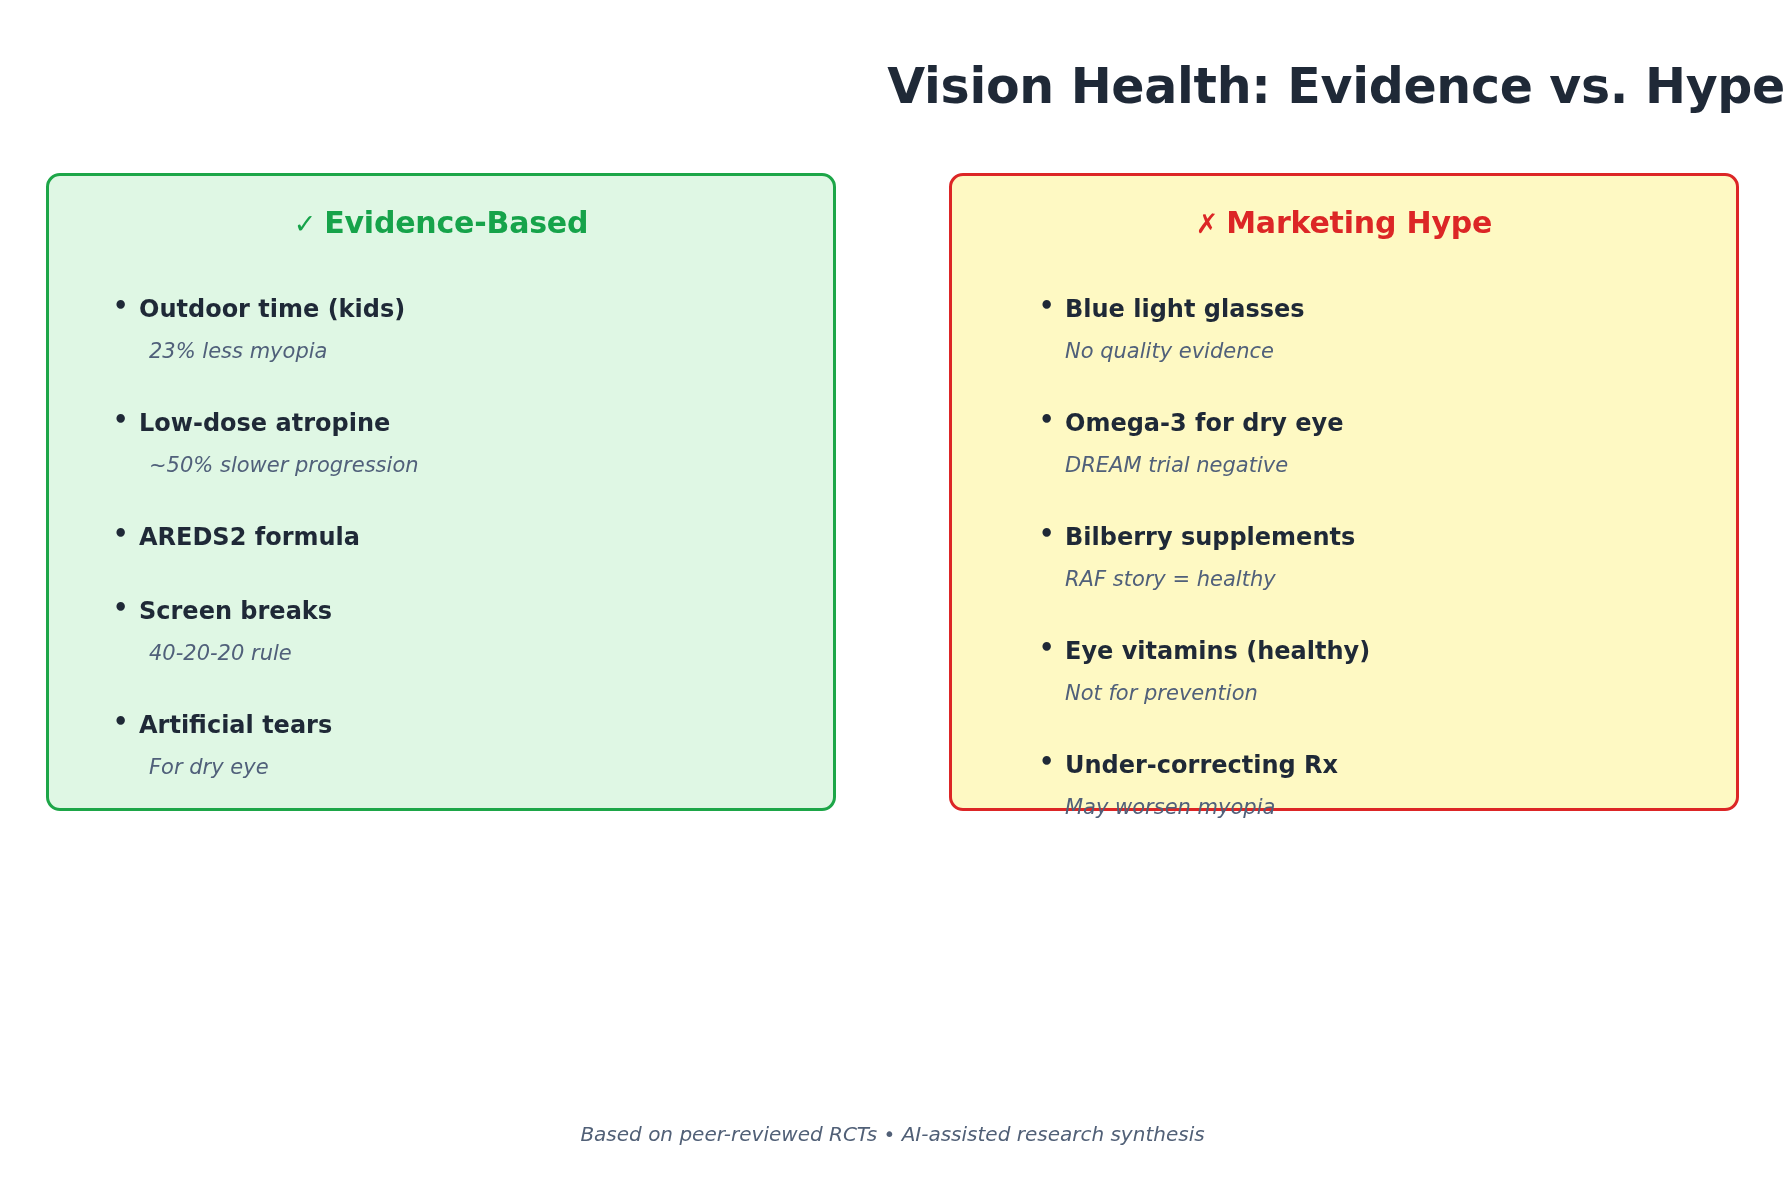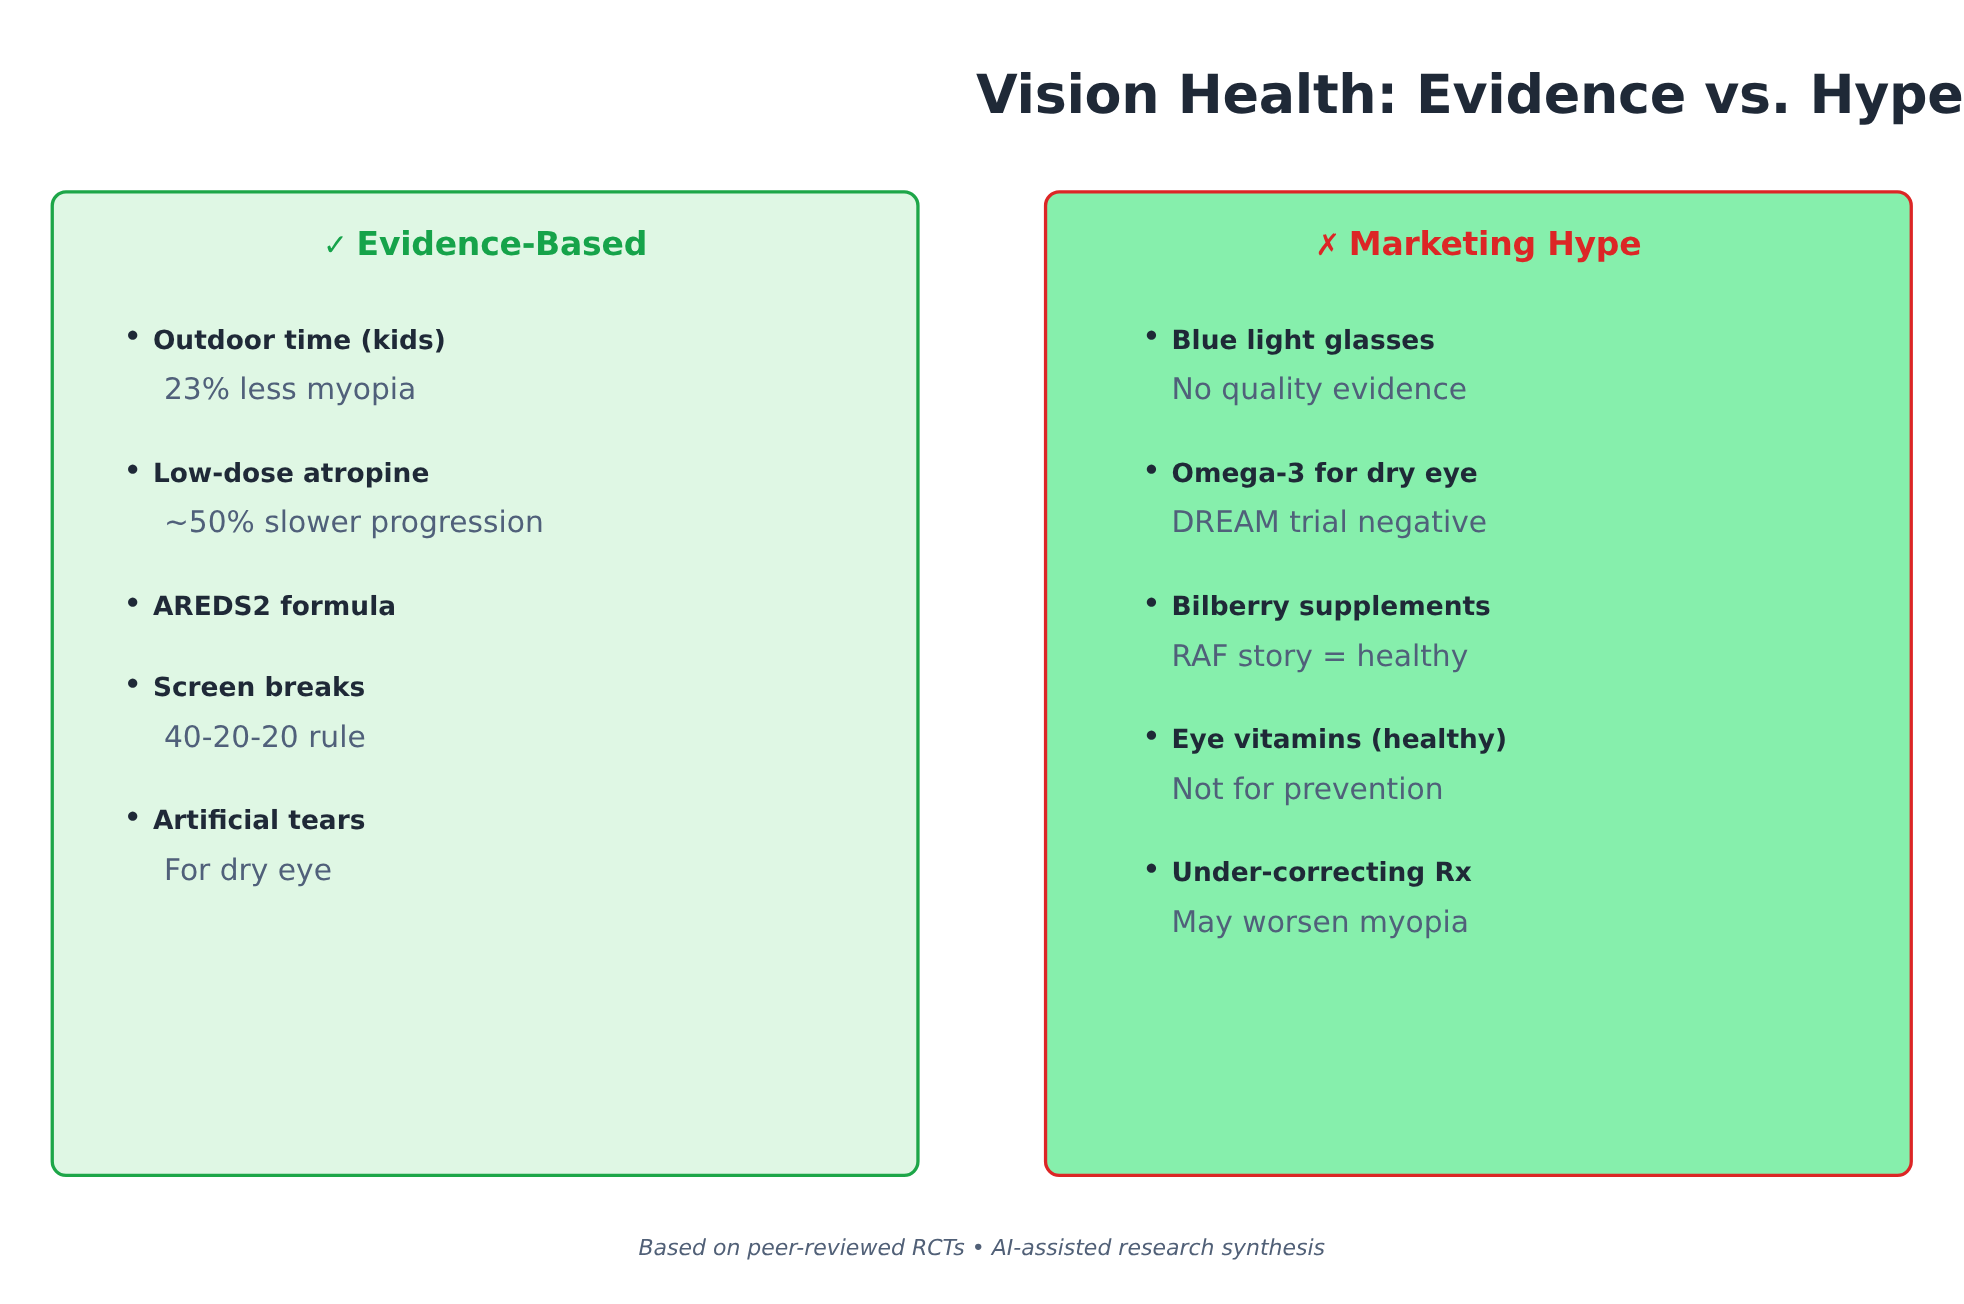--- a/index.html
+++ b/index.html
@@ -28,38 +28,38 @@
     font-size: 49px;
     font-weight: bold;
     color: #1f2937;
     letter-spacing: -0.3px;
   }
   .panels {
     position: absolute;
     top: 173px;
     left: 46px;
     width: 1693px;
-    height: 897px;
+    height: 638px;
     display: flex;
     justify-content: space-between;
   }
   .panel {
     width: 790px;
     box-sizing: border-box;
     border-radius: 14px;
     border-style: solid;
     border-width: 3px;
     position: relative;
   }
   .panel-evidence {
     background: #dff7e4;
     border-color: #1da648;
   }
   .panel-hype {
-    background: #86efac;
+    background: #fef9c3;
     border-color: #dc2626;
   }
   .panel-header {
     text-align: center;
     font-size: 30px;
     font-weight: bold;
     margin-top: 29px;
     letter-spacing: -0.2px;
   }
   .panel-evidence .panel-header { color: #16a34a; }
@@ -88,21 +88,22 @@
     padding-left: 26px;
   }
   .item-title .bullet {
     position: absolute;
     left: 0;
     top: -1px;
     font-size: 24px;
     line-height: 1;
   }
   .item-detail {
-    font-size: 27px;
+    font-size: 21px;
+    font-style: italic;
     color: #50607a;
     margin-top: 16px;
   }
   .panel-evidence .items { padding-left: 64px; }
   .panel-evidence .item-detail { padding-left: 36px; }
   .panel-hype .items { padding-left: 87px; }
   .panel-hype .item-detail { padding-left: 26px; }
   .footer-note {
     position: absolute;
     top: 1122px;

